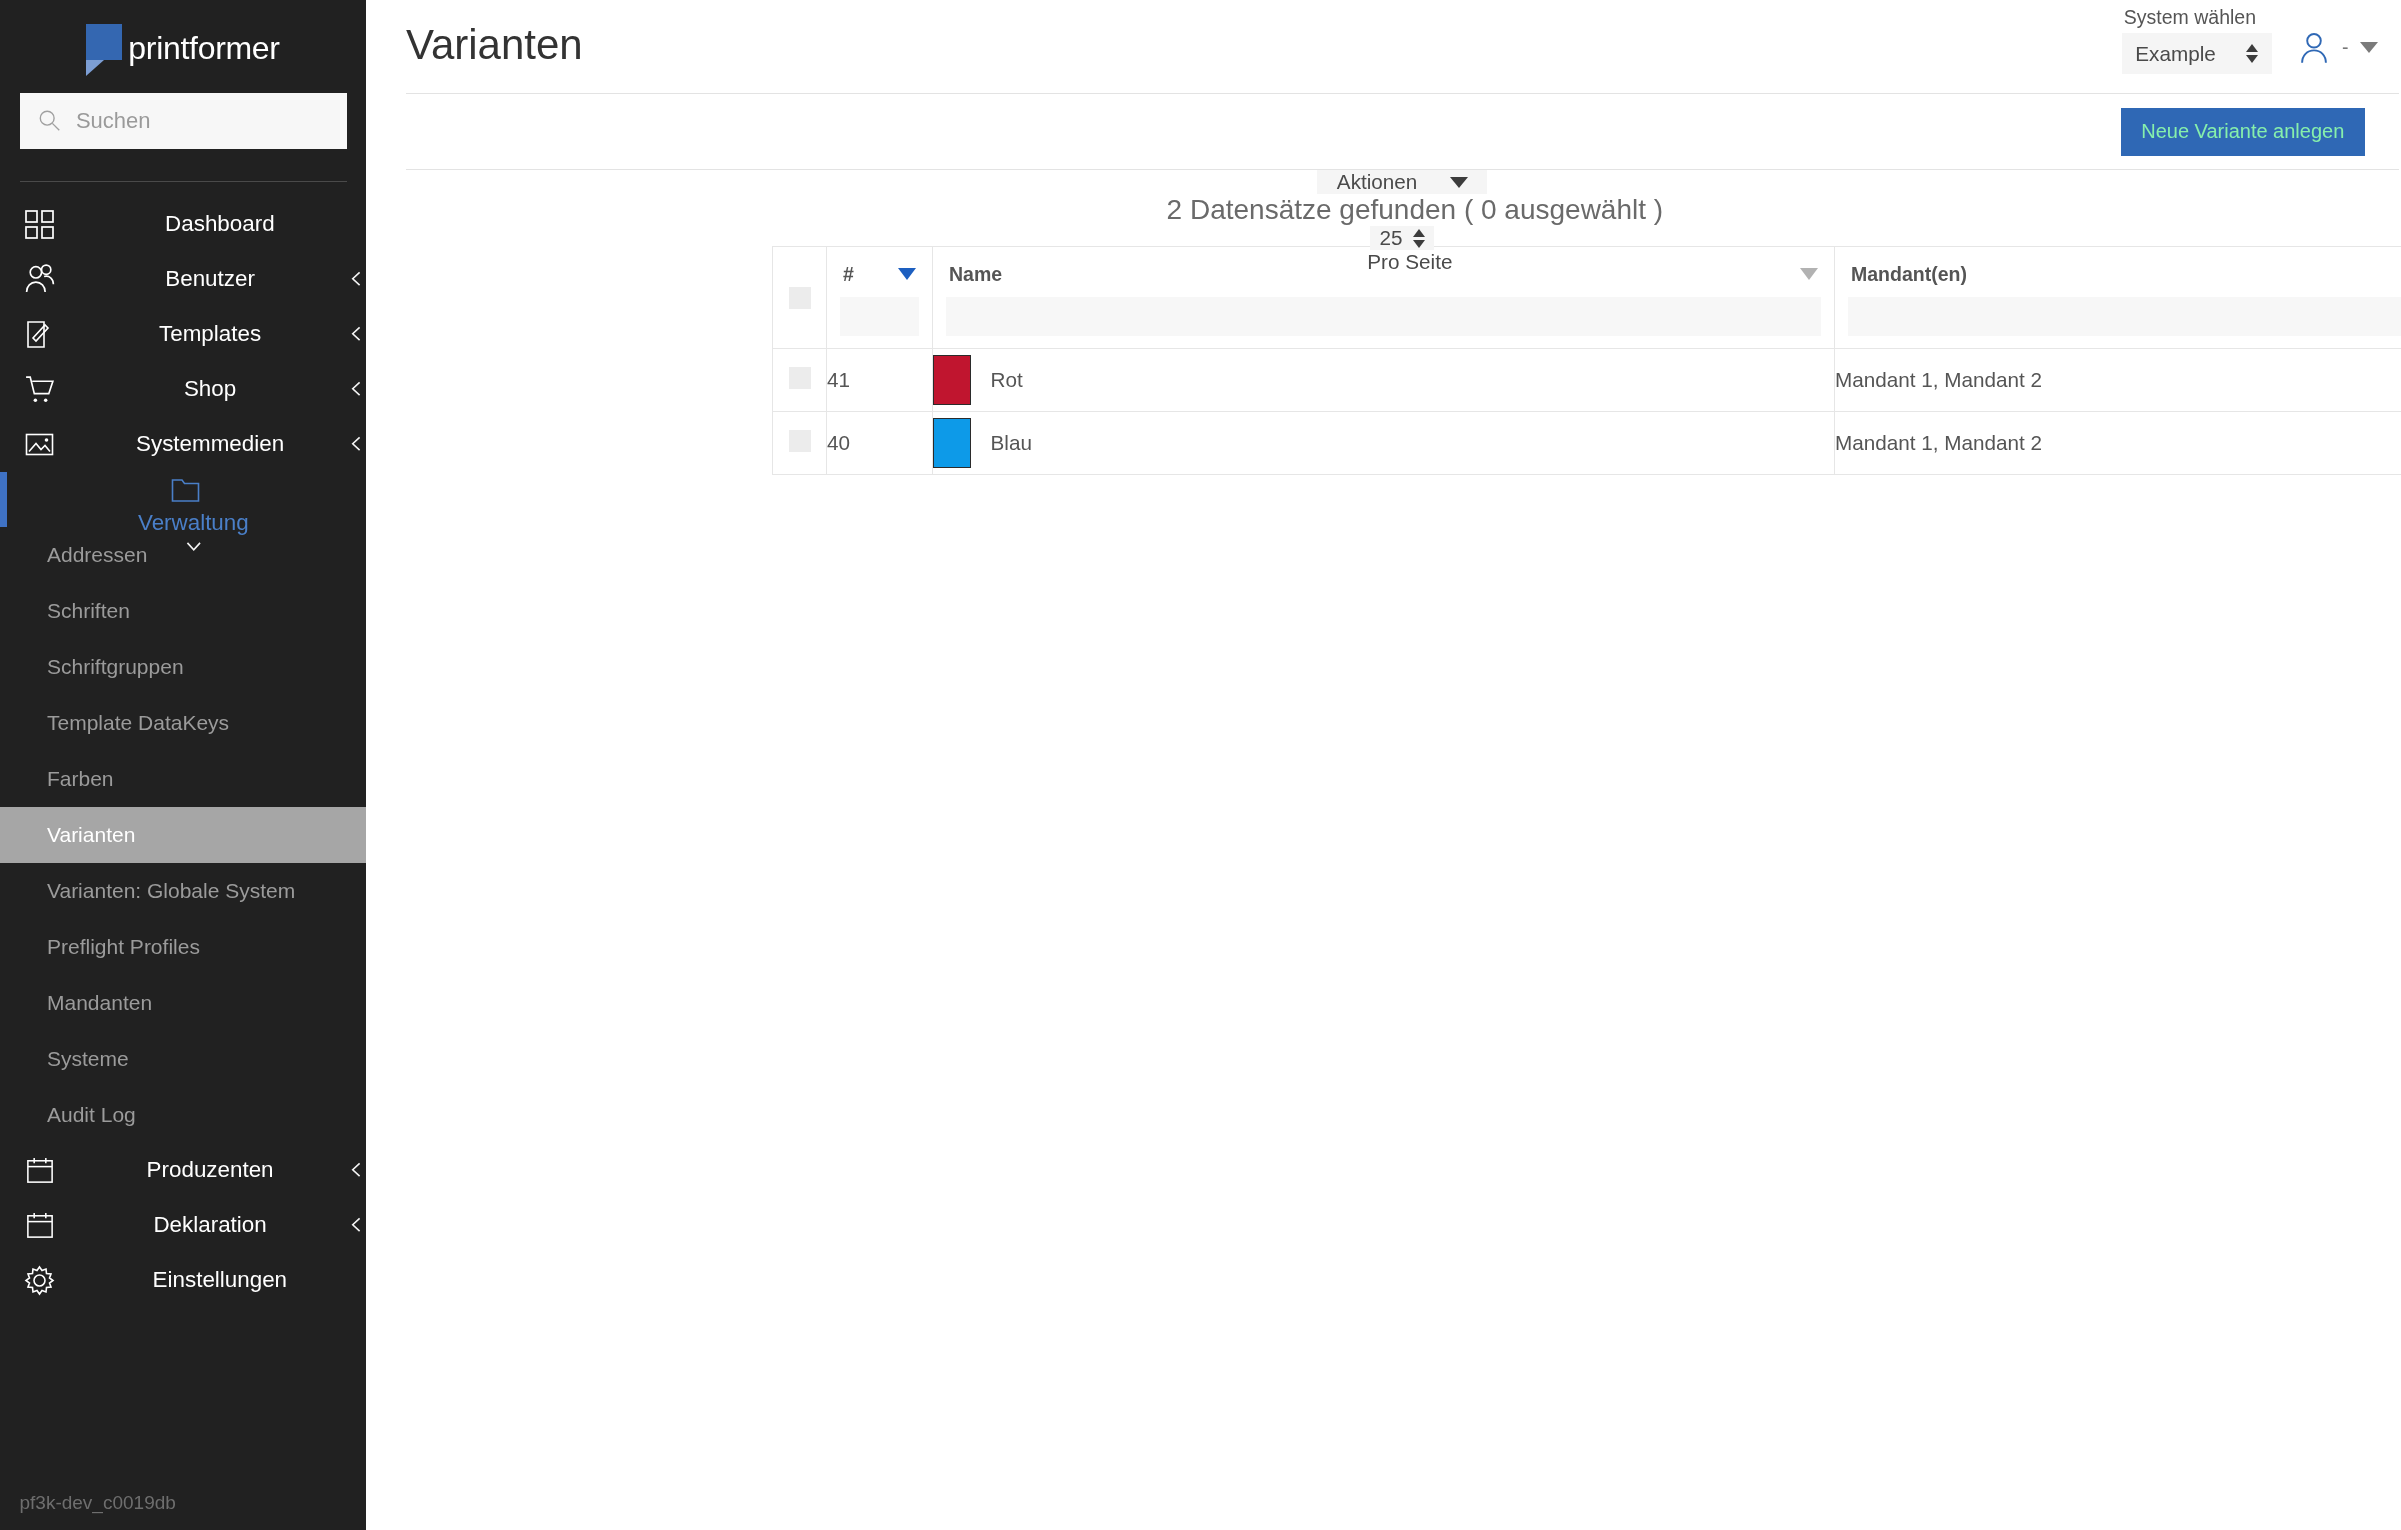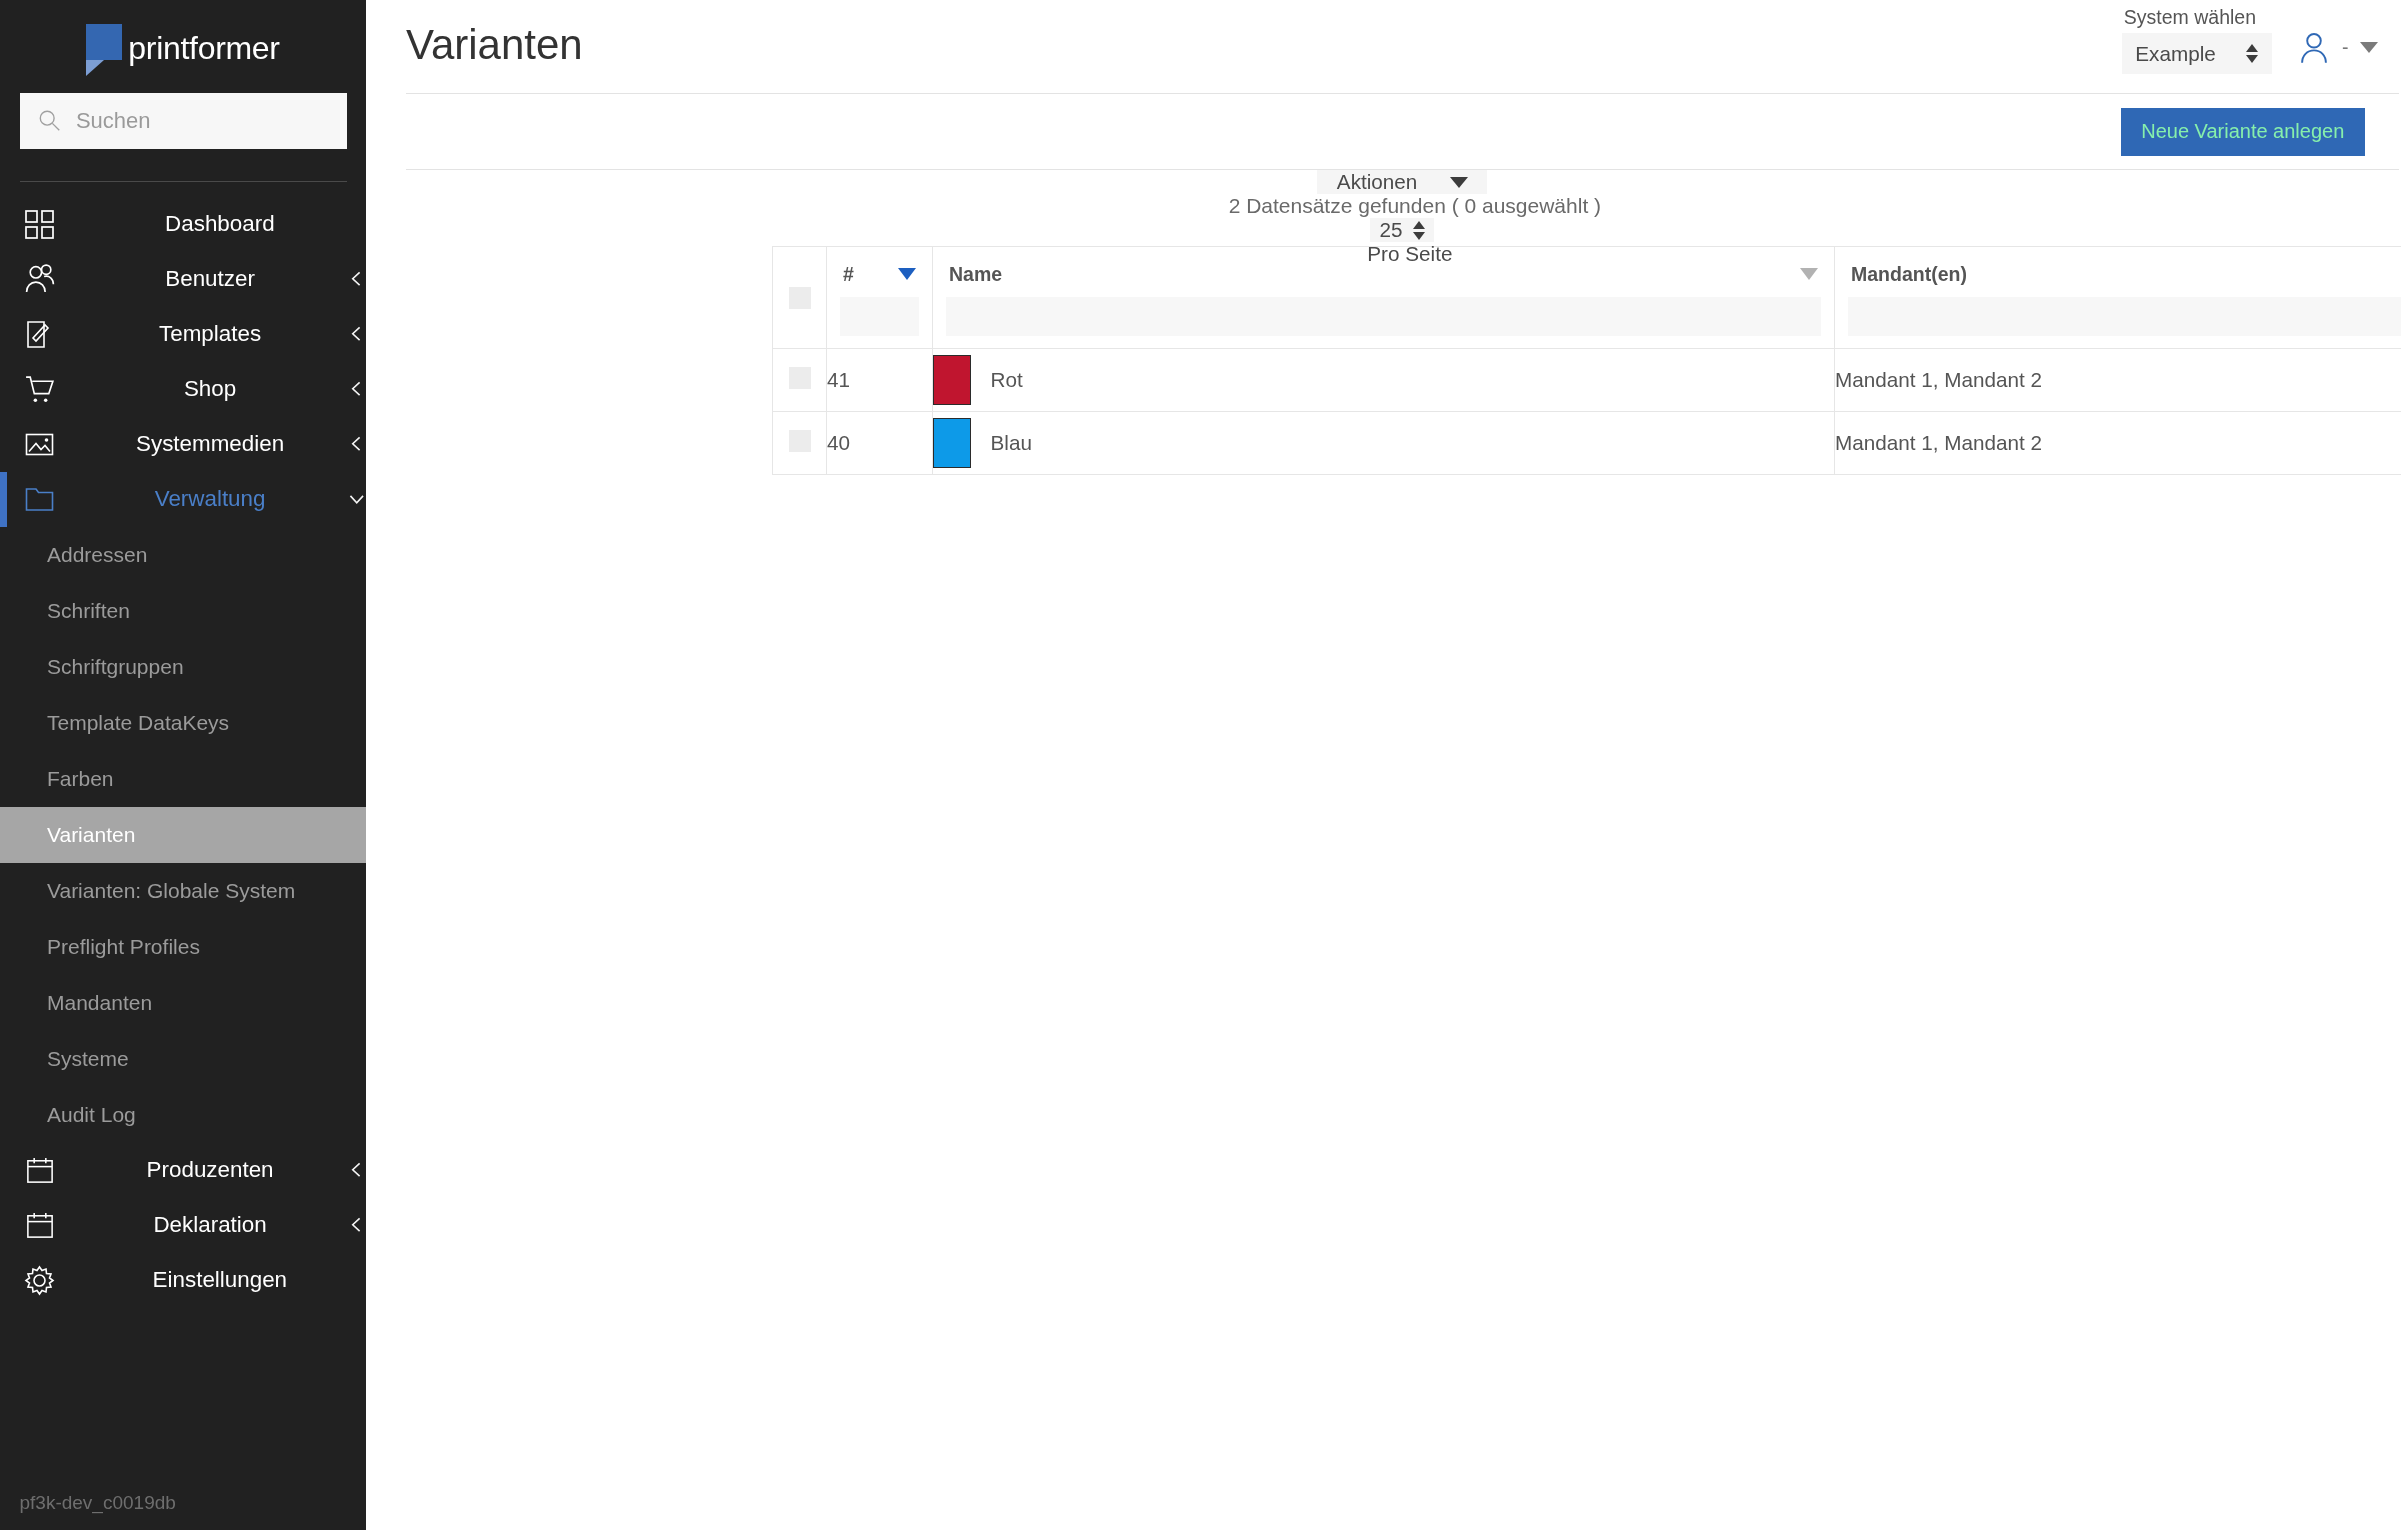--- a/index.html
+++ b/index.html
@@ -65,21 +65,21 @@
     color: #ffffff;
     text-align: center;
   }
   .nav-item .nav-icon {
     width: 38px; height: 38px; flex: 0 0 38px;
     display: flex; align-items: center; justify-content: center;
     margin-right: 15px;
   }
   .nav-item .nav-label { font-size: 22.4px; flex: 1 1 auto; white-space: nowrap; }
   .nav-item .nav-chev { width: 19.5px; height: 19.5px; flex: 0 0 19.5px; opacity: .95; }
-  .nav-item.active { color: #4a7fc8; }
+  .nav-item.active { color: #4a7fc8; flex-direction: column; }
   .nav-item.active::before {
     content: ""; position: absolute; left: 0; top: 0;
     width: 6.9px; height: 100%; background: #3f72c4;
   }
 
   .subnav-item {
     display: flex; align-items: center;
     height: 56px;
     padding-left: 47px;
     color: #9b9b9b;
@@ -161,21 +161,21 @@
   .actions-select {
     width: 170px; height: 49px; background: #f5f5f5;
     display: flex; align-items: center; justify-content: space-between;
     padding: 0 19.5px;
     font-size: 20.7px; color: #4a4a4a;
   }
   .sel-caret {
     width: 0;height: 0;border-left: 9.2px solid transparent;border-right: 9.2px solid transparent;
     border-top: 11px solid #3c3c3c;
   }
-  .record-count { font-size: 21px; color: #6a6a6a; margin-left: 25px; }
+  .record-count { font-size: 28px; color: #6a6a6a; margin-left: 25px; }
   .toolbar-spacer { flex: 1 1 auto; }
   .perpage-select {
     width: 64px; height: 48px; background: #f5f5f5;
     display: flex; align-items: center; justify-content: space-between;
     padding: 0 9.2px;
     font-size: 20.7px; color: #4a4a4a;
   }
   .perpage-label { font-size: 20.7px; color: #4a4a4a; margin-left: 15px; }
 
   

